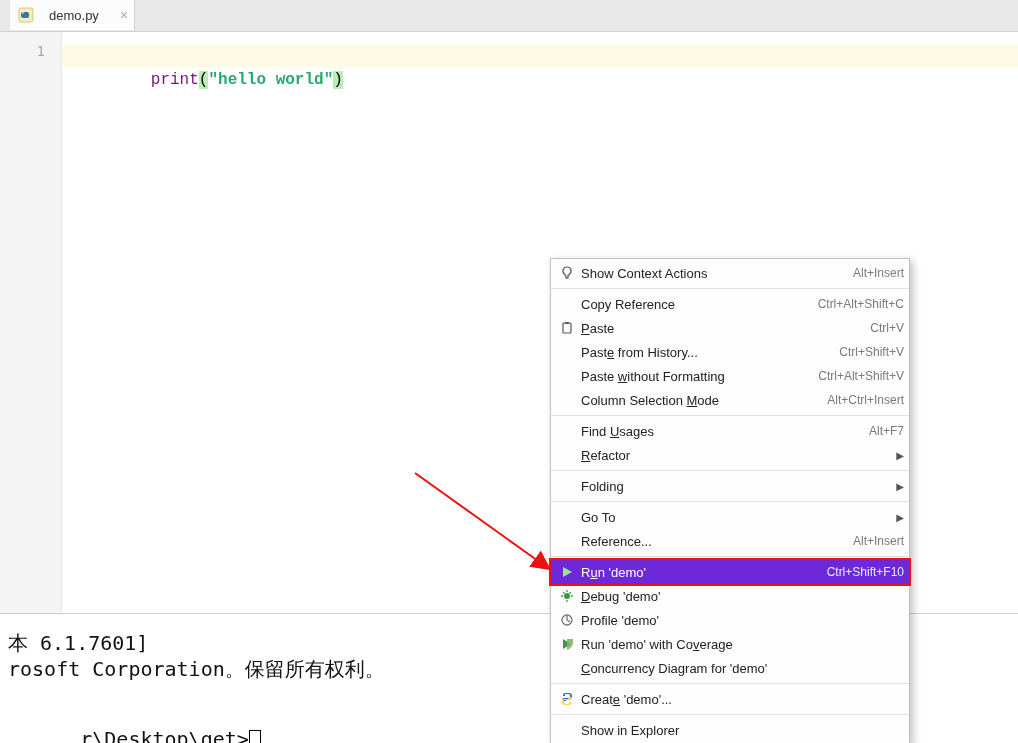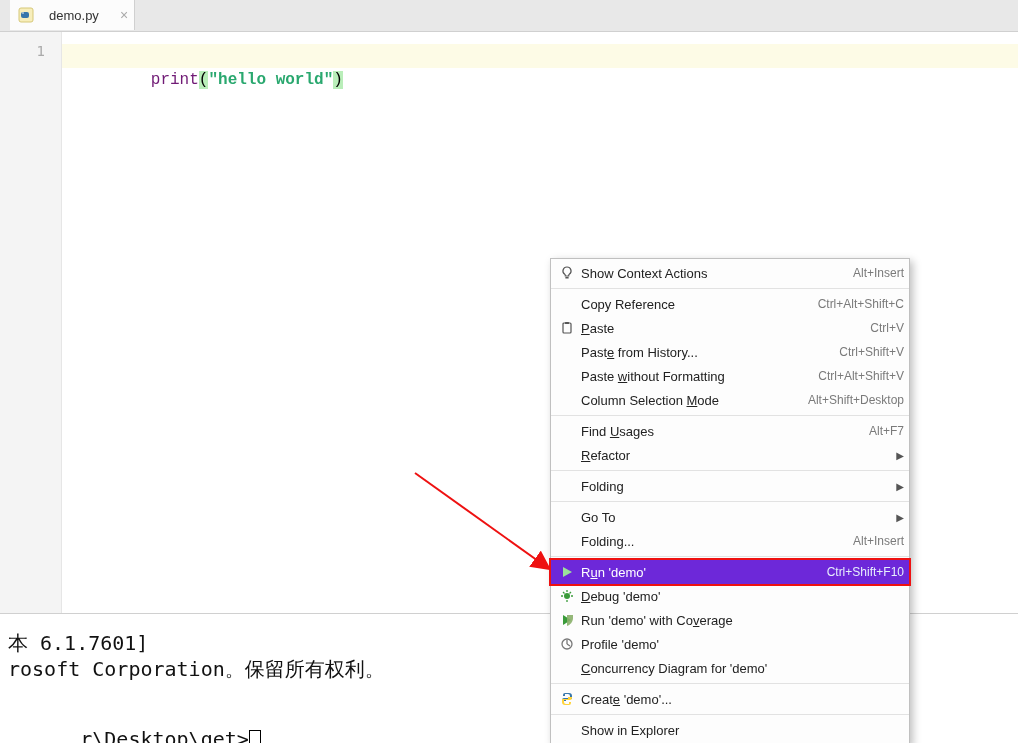--- a/index.html
+++ b/index.html
@@ -128,21 +128,21 @@
       <div class="mitem">
         <span class="micon"></span>
         <span class="mlabel">Paste <u>w</u>ithout Formatting</span>
         <span class="spacer"></span>
         <span class="mshort">Ctrl+Alt+Shift+V</span>
       </div>
       <div class="mitem">
         <span class="micon"></span>
         <span class="mlabel">Column Selection <u>M</u>ode</span>
         <span class="spacer"></span>
-        <span class="mshort">Alt+Shift+Desktop</span>
+        <span class="mshort">Alt+Ctrl+Insert</span>
       </div>
       <div class="msep"></div>
       <div class="mitem">
         <span class="micon"></span>
         <span class="mlabel">Find <u>U</u>sages</span>
         <span class="spacer"></span>
         <span class="mshort">Alt+F7</span>
       </div>
       <div class="mitem">
         <span class="micon"></span>
@@ -159,21 +159,21 @@
       </div>
       <div class="msep"></div>
       <div class="mitem">
         <span class="micon"></span>
         <span class="mlabel">Go To</span>
         <span class="spacer"></span>
         <span class="submark">▶</span>
       </div>
       <div class="mitem">
         <span class="micon"></span>
-        <span class="mlabel">Folding...</span>
+        <span class="mlabel">Reference...</span>
         <span class="spacer"></span>
         <span class="mshort">Alt+Insert</span>
       </div>
       <div class="msep"></div>
       <div class="mitem selected">
         <span class="micon">
           <svg width="14" height="14" viewBox="0 0 14 14">
             <path d="M3 2 L12 7 L3 12 Z" fill="#9be29b"></path>
           </svg>
         </span>
@@ -192,36 +192,36 @@
             <line x1="3" y1="3" x2="4.5" y2="4.5" stroke="#3a9b3a" stroke-width="1.3"></line>
             <line x1="11" y1="3" x2="9.5" y2="4.5" stroke="#3a9b3a" stroke-width="1.3"></line>
           </svg>
         </span>
         <span class="mlabel"><u>D</u>ebug 'demo'</span>
         <span class="spacer"></span>
       </div>
       <div class="mitem">
         <span class="micon">
           <svg width="14" height="14" viewBox="0 0 14 14">
-            <path d="M3 2 L11 7 L3 12 Z" fill="#3a9b3a"></path>
-            <path d="M7 2 L13 2 L13 5 C13 9 10 12 7 13 Z" fill="#8ab06a" opacity="0.9"></path>
-          </svg>
-        </span>
-        <span class="mlabel">Run 'demo' with Co<u>v</u>erage</span>
-        <span class="spacer"></span>
-      </div>
-      <div class="mitem">
-        <span class="micon">
-          <svg width="14" height="14" viewBox="0 0 14 14">
             <circle cx="7" cy="7" r="5" fill="none" stroke="#777" stroke-width="1.3"></circle>
             <line x1="7" y1="7" x2="7" y2="3" stroke="#777" stroke-width="1.3"></line>
             <line x1="7" y1="7" x2="10" y2="9" stroke="#777" stroke-width="1.3"></line>
           </svg>
         </span>
         <span class="mlabel">Profile 'demo'</span>
+        <span class="spacer"></span>
+      </div>
+      <div class="mitem">
+        <span class="micon">
+          <svg width="14" height="14" viewBox="0 0 14 14">
+            <path d="M3 2 L11 7 L3 12 Z" fill="#3a9b3a"></path>
+            <path d="M7 2 L13 2 L13 5 C13 9 10 12 7 13 Z" fill="#8ab06a" opacity="0.9"></path>
+          </svg>
+        </span>
+        <span class="mlabel">Run 'demo' with Co<u>v</u>erage</span>
         <span class="spacer"></span>
       </div>
       <div class="mitem">
         <span class="micon"></span>
         <span class="mlabel"><u>C</u>oncurrency Diagram for 'demo'</span>
         <span class="spacer"></span>
       </div>
       <div class="msep"></div>
       <div class="mitem">
         <span class="micon">

